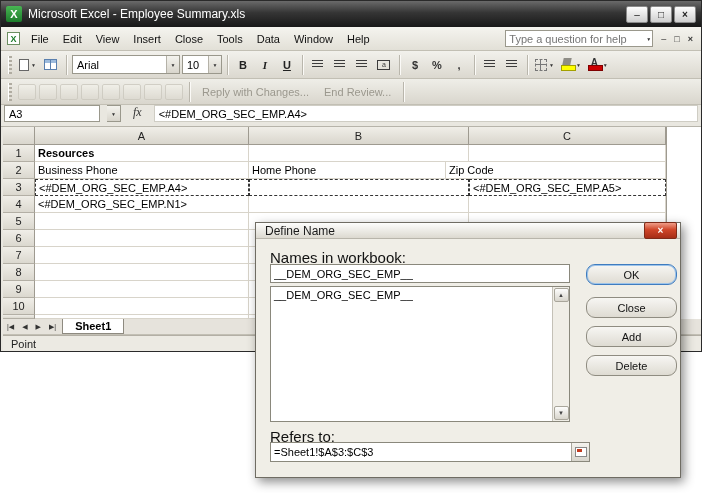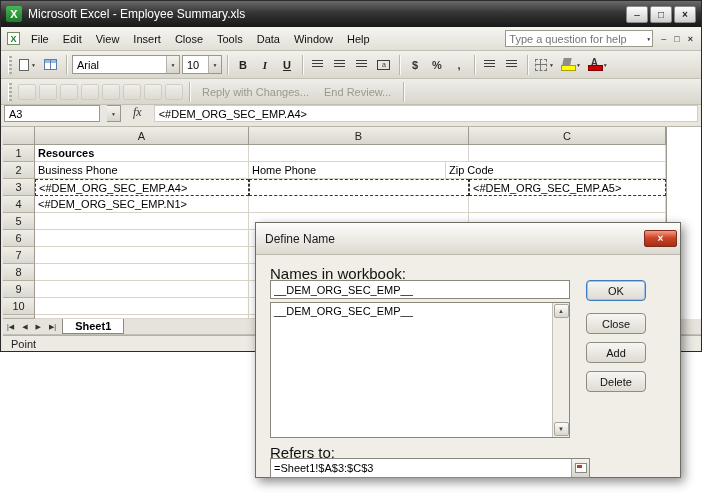--- a/index.html
+++ b/index.html
@@ -136,21 +136,21 @@
   .sheet-tab { height: 15px; background: #fff; border: 1px solid #8e8a80; border-top: none;
     padding: 0 12px; font-size: 11px; font-weight: bold; display: flex; align-items: center; margin-left: 2px; }
 
   .statusbar { position: absolute; left: 2px; top: 334px; width: 698px; height: 16px;
     background: #eceae3; border-top: 1px solid #b3afa5; font-size: 11px; color: #222;
     display: flex; align-items: center; padding: 0 8px; }
 
   
   .dialog { position: absolute; left: 255px; top: 222px; width: 426px; height: 256px;
     background: #f0eee7; border: 1px solid #6f6c63; box-shadow: 3px 4px 10px rgba(0,0,0,0.45); z-index: 20; }
-  .dlg-title { height: 32px; background: linear-gradient(#fdfdfc, #dcd9d0);
+  .dlg-title { height: 16px; background: linear-gradient(#fdfdfc, #dcd9d0);
     border-bottom: 1px solid #b8b5ab; display: flex; align-items: center; padding: 0 3px 0 9px;
     font-size: 12px; color: #1a1a1a; gap: 32px; }
   .dlg-close { margin-left: auto; width: 33px; height: 17px; border: 1px solid #7e2a18; border-radius: 2px;
     background: linear-gradient(#f09d88, #cf4528 45%, #a62d16); color: #fff; font-size: 10px;
     display: flex; align-items: center; justify-content: center; }
   .dlg-close::before { content: "×"; font-weight: bold; }
   .dlg-body { position: relative; height: 231px; }
   .lbl { position: absolute; font-size: 15px; color: #111; }
   .names-label { left: 14px; top: 10px; }
   .refers-label { left: 14px; top: 189px; }
@@ -160,22 +160,22 @@
   .listbox { position: absolute; left: 14px; top: 47px; width: 300px; height: 136px;
     border: 1px solid #8a887c; background: #fff; display: flex; }
   .lb-items { flex: 1; overflow: hidden; }
   .lb-item { height: 15px; font-size: 11px; padding: 0 3px; display: flex; align-items: center; color: #000; }
   .lb-scroll { width: 17px; border-left: 1px solid #c4c1b7; background: #f0eee7;
     display: flex; flex-direction: column; justify-content: space-between; align-items: center; }
   .sb-btn { width: 15px; height: 14px; margin: 1px 0; border: 1px solid #a9a69b; border-radius: 2px;
     background: linear-gradient(#fdfdfc, #d8d5cc); color: #444; font-size: 6px;
     display: flex; align-items: center; justify-content: center; }
   .g-up::before { content: "▲"; } .g-down::before { content: "▼"; }
-  .dlg-btn { position: absolute; left: 330px; width: 60px; height: 21px; font-size: 11px; color: #111;
-    border: 1px solid #8f8c81; border-radius: 4px; background: linear-gradient(#f7f6f3, #dedbd2);
+  .dlg-btn { position: absolute; left: 330px; width: 91px; height: 21px; font-size: 11px; color: #111;
+    border: 1px solid #8f8c81; border-radius: 9px; background: linear-gradient(#f7f6f3, #dedbd2);
     display: flex; align-items: center; justify-content: center; }
   .btn-ok { top: 25px; border: 1px solid #3f7cbf; box-shadow: inset 0 0 0 1px #9cc3ea; }
   .btn-close { top: 58px; } .btn-add { top: 87px; } .btn-delete { top: 116px; }
   .refers-wrap { position: absolute; left: 14px; top: 203px; width: 320px; height: 20px;
     border: 1px solid #8a887c; background: #fff; display: flex; align-items: center; }
   .refers-wrap input { flex: 1; border: none; outline: none; font-size: 11px; padding: 0 3px;
     font-family: "Liberation Sans", sans-serif; background: transparent; }
   .collapse-btn { width: 18px; height: 18px; border-left: 1px solid #a9a69b;
     background: linear-gradient(#f4f3ee, #d8d5cc); display: flex; align-items: center; justify-content: center; }
   .collapse-icon { position: relative; width: 12px; height: 10px; border: 1px solid #888; background: #fff; }

